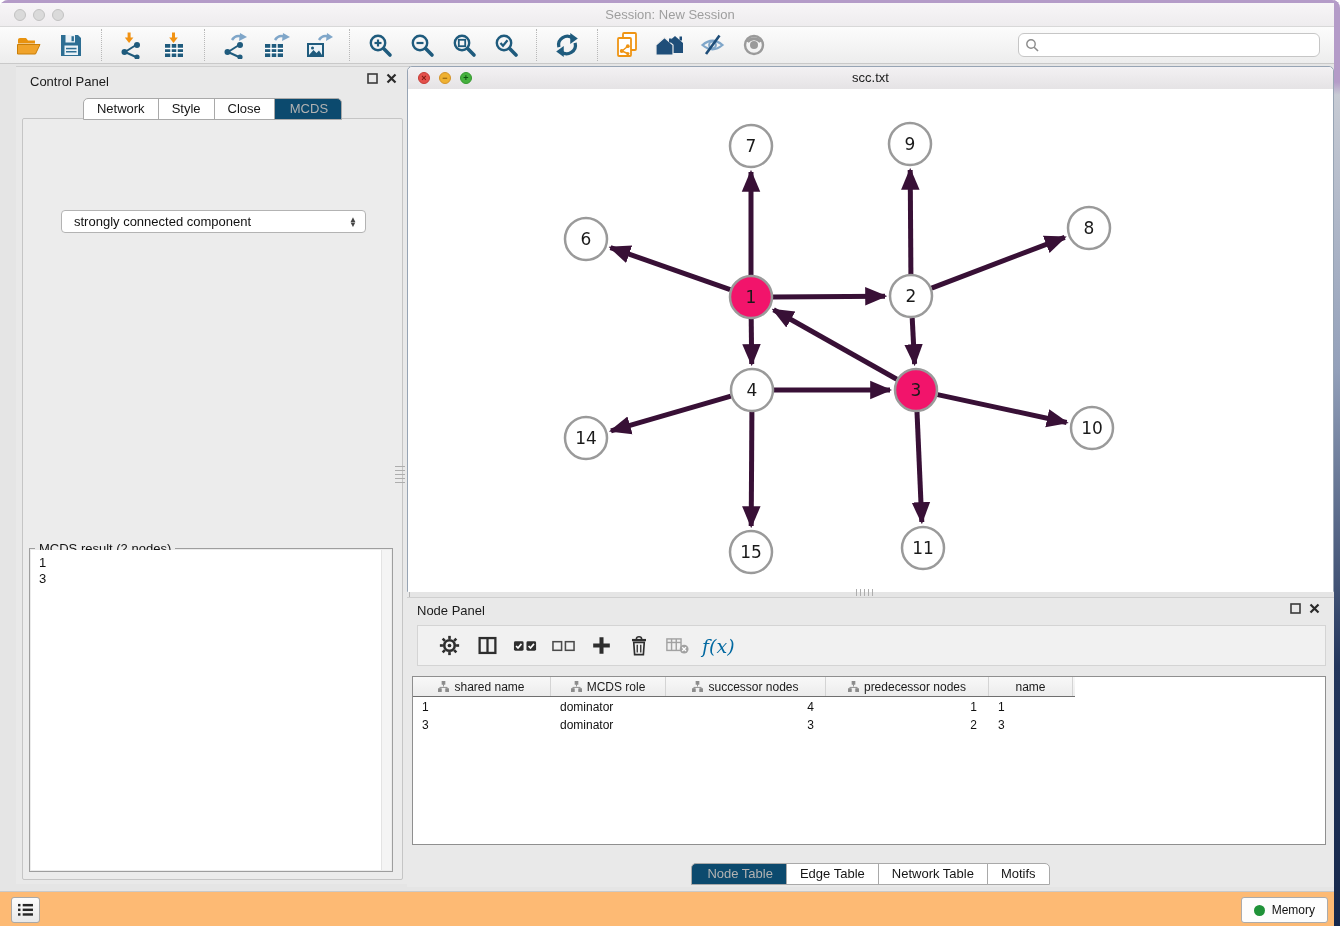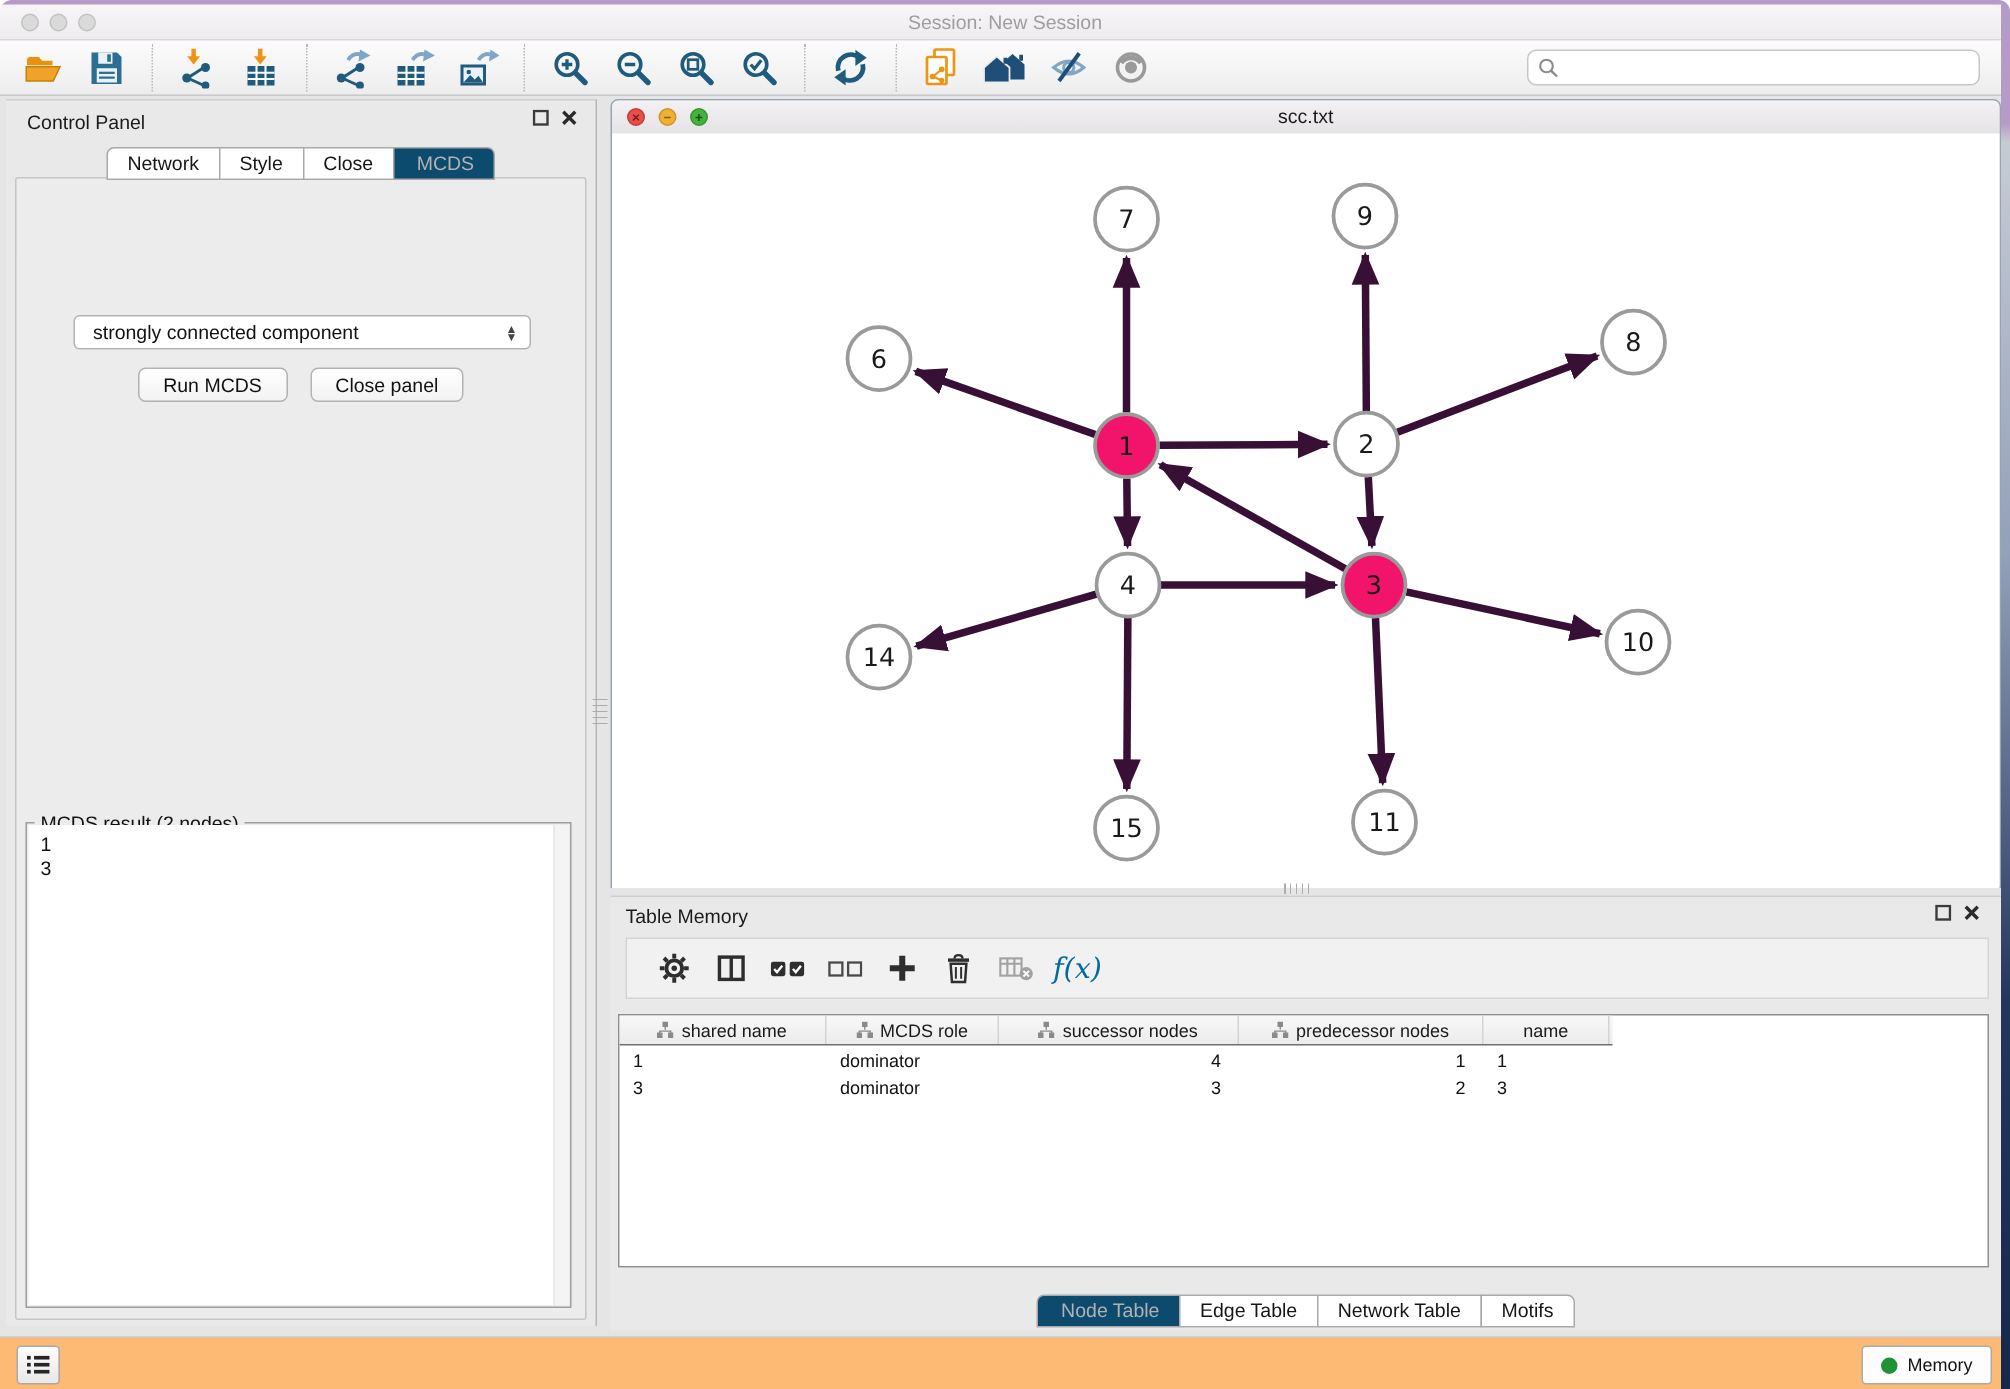--- a/index.html
+++ b/index.html
@@ -23,21 +23,21 @@
        display:flex;align-items:center;padding:0 6px;flex:none;margin-right:8px;}
   .searchbox input{border:none;outline:none;flex:1;font-size:12px;font-family:"Liberation Sans",sans-serif;background:transparent;}
   
   .phead-title{font-size:13px;color:#1B1B1B;}
   .phead-ctl{position:absolute;top:6px;display:flex;gap:8px;align-items:center;}
   .tab{background:#fff;border:1px solid #A9A9A9;margin-left:-1px;padding:2px 13px 3px;font-size:13px;color:#161616;cursor:default;}
   .tab:first-child{border-radius:5px 0 0 0;margin-left:0;}
   .tab:last-child{border-radius:0 5px 0 0;}
   .tab.active{background:#0c4a6e;color:#B2B2B2;padding-left:15px;}
   
-  .cpanel{position:absolute;left:4px;top:66px;width:394px;height:818px;background:#E9E9E9;
+  .cpanel{position:absolute;left:16px;top:66px;width:394px;height:818px;background:#E9E9E9;
        border-top:1px solid #CFCFCF;border-right:1px solid #B5B5B5;box-sizing:border-box;}
   .cpanel .phead-title{position:absolute;left:14px;top:7px;}
   .cp-tabs{position:absolute;left:0;right:0;top:31px;display:flex;justify-content:center;z-index:2;}
   .cp-content{position:absolute;left:6px;right:6px;top:51px;bottom:4px;background:#ECECEC;border:1px solid #C5C5C5;border-radius:2px;}
   .opt-label{position:absolute;left:0;right:0;top:69px;text-align:center;font-size:13px;color:#141414;}
   .dropdown{position:absolute;left:38px;right:36px;top:91px;height:23px;background:#fff;border:1px solid #B3B3B3;border-radius:4px;
        display:flex;align-items:center;font-size:13px;color:#111;padding-left:12px;box-sizing:border-box;}
   .dd-stepper{margin-left:auto;margin-right:8px;display:flex;flex-direction:column;line-height:5px;font-size:8px;color:#444;}
   .btnrow{position:absolute;left:0;right:0;top:126px;display:flex;justify-content:center;gap:15px;}
   .pbtn{background:linear-gradient(#FFFFFF,#F2F2F2);border:1px solid #B3B3B3;border-radius:5px;font-size:13px;color:#111;
@@ -289,24 +289,20 @@
         <span class="tab">Close</span>
         <span class="tab active">MCDS</span>
       </div>
     <div class="cp-content">
       <div class="dropdown">
         <span>strongly connected component</span>
         <span class="dd-stepper">
             <span>▲</span>
             <span>▼</span>
           </span>
-      </div>
-      <div class="btnrow">
-        <button class="pbtn">Run MCDS</button>
-        <button class="pbtn">Close panel</button>
       </div>
       <div class="groupbox">
         <span class="gb-label">MCDS result (2 nodes)</span>
         <div class="gb-list" id="result-list">
             <div>1</div>
             <div>3</div>
           </div>
         <div class="gb-scroll"></div>
       </div>
     </div>
@@ -385,21 +381,21 @@
         <g>
           <circle cx="515" cy="459" r="21" fill="#FFFFFF" stroke="#9A9A9A" stroke-width="2.5"></circle>
           <text x="515" y="465" text-anchor="middle" font-family="DejaVu Sans, sans-serif" font-size="17" fill="#1A1A1A">11</text>
         </g>
       </svg>
   </div>
   <div class="grip-v"></div>
   <div class="grip-h"></div>
 
   <div class="tpanel">
-    <span class="phead-title">Table Memory</span>
+    <span class="phead-title">Node Panel</span>
     <span class="phead-ctl" style="right:14px;top:5px">
       <svg width="11" height="11" viewBox="0 0 11 11">
           <rect x="1" y="1" width="9" height="9" fill="none" stroke="#3A3A3A" stroke-width="1.6"></rect>
         </svg>
       <svg width="11" height="11" viewBox="0 0 11 11">
           <path d="M1.5 1.5 L9.5 9.5 M9.5 1.5 L1.5 9.5" stroke="#2A2A2A" stroke-width="2.2"></path>
         </svg>
     </span>
     <div class="ttoolbar">
       <span class="ttb">

